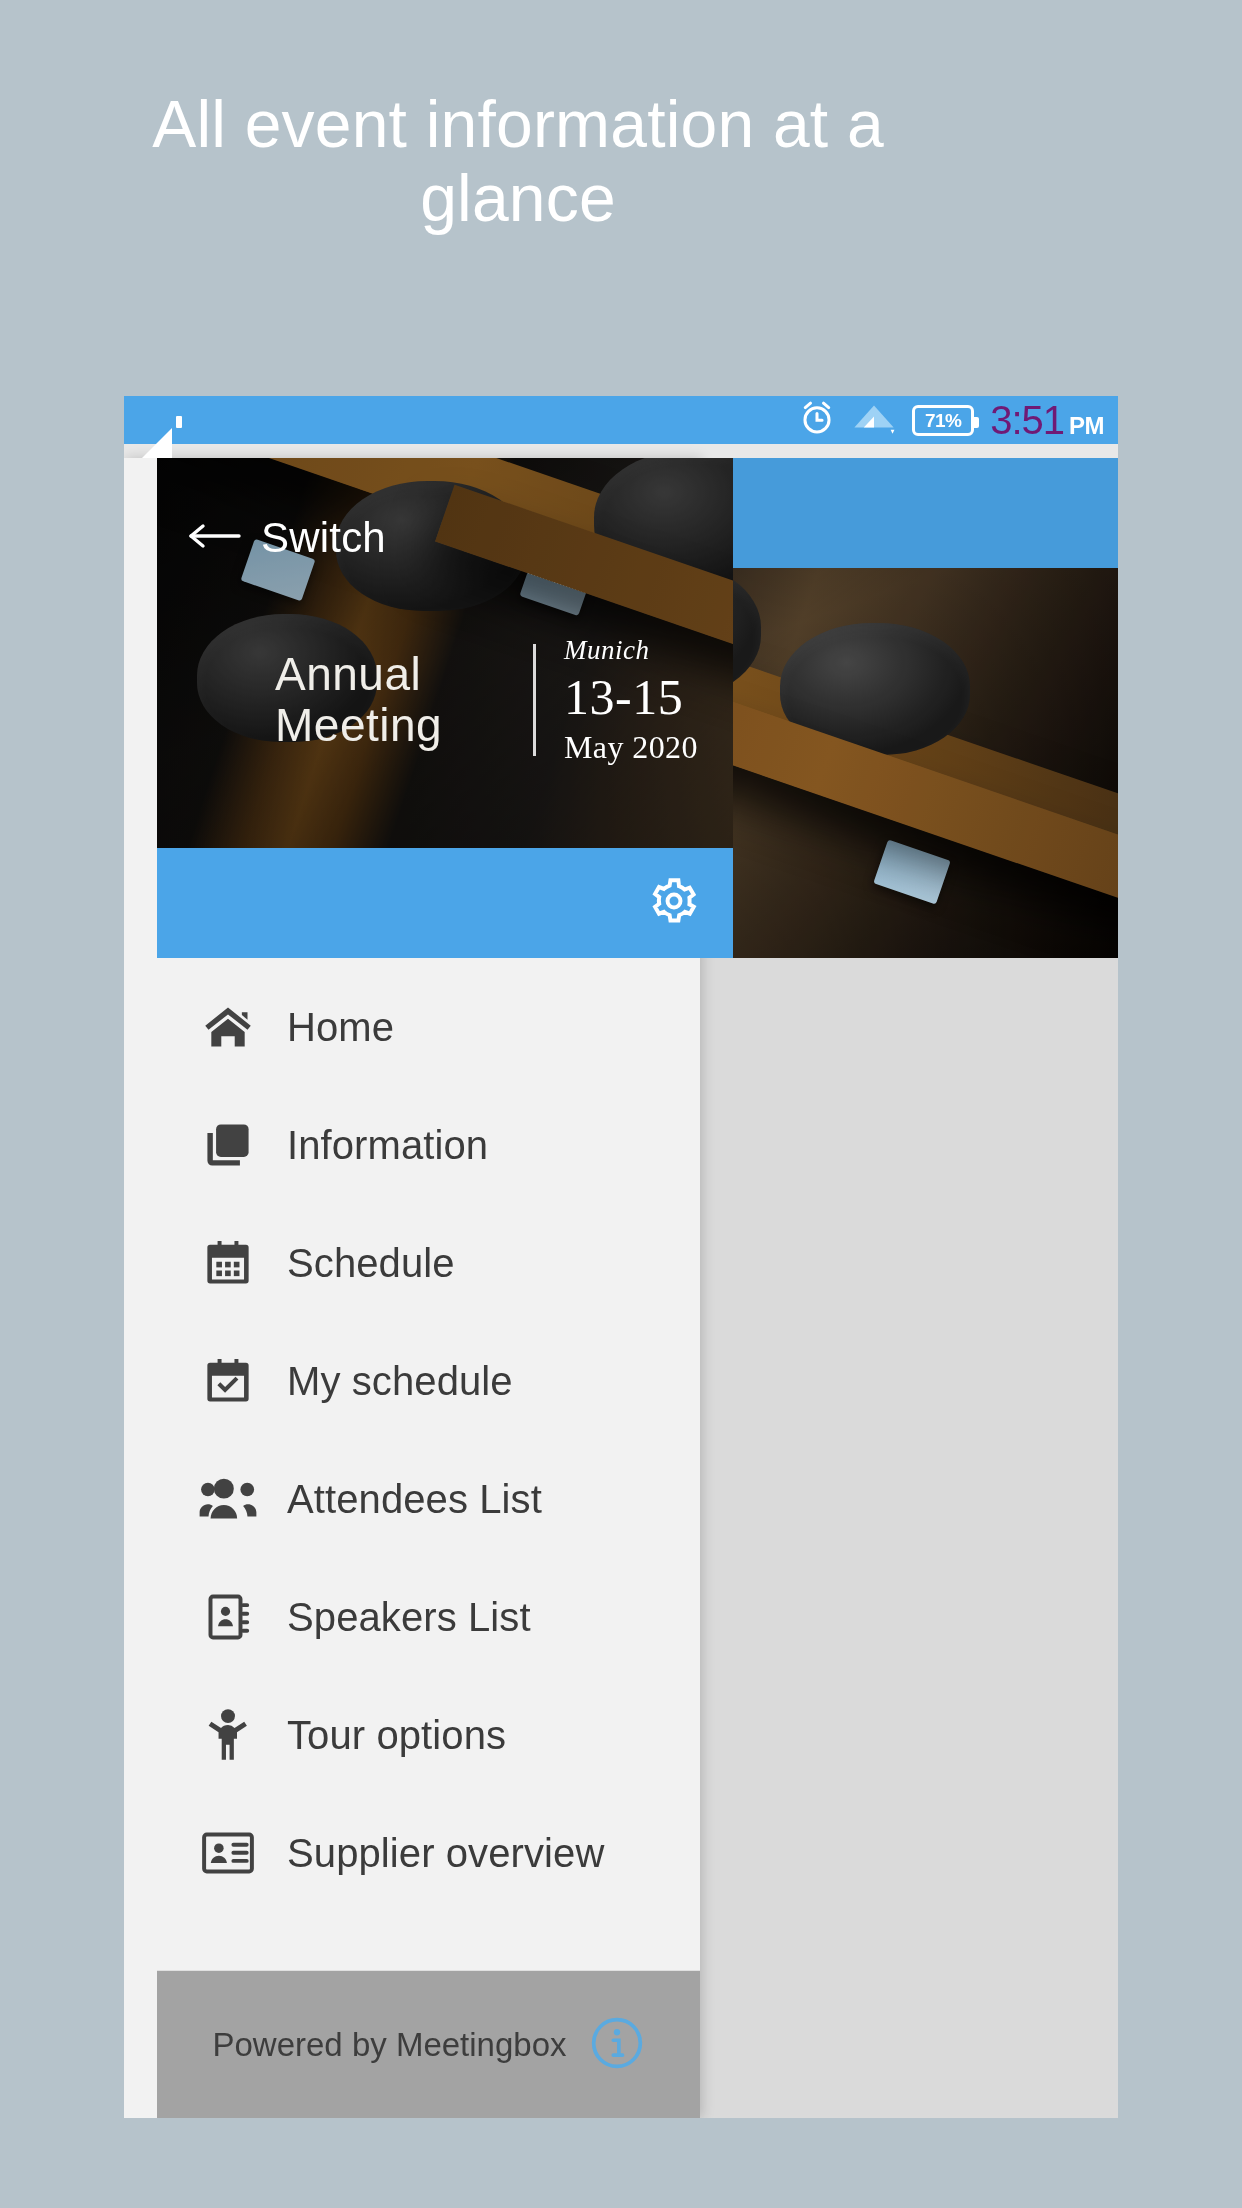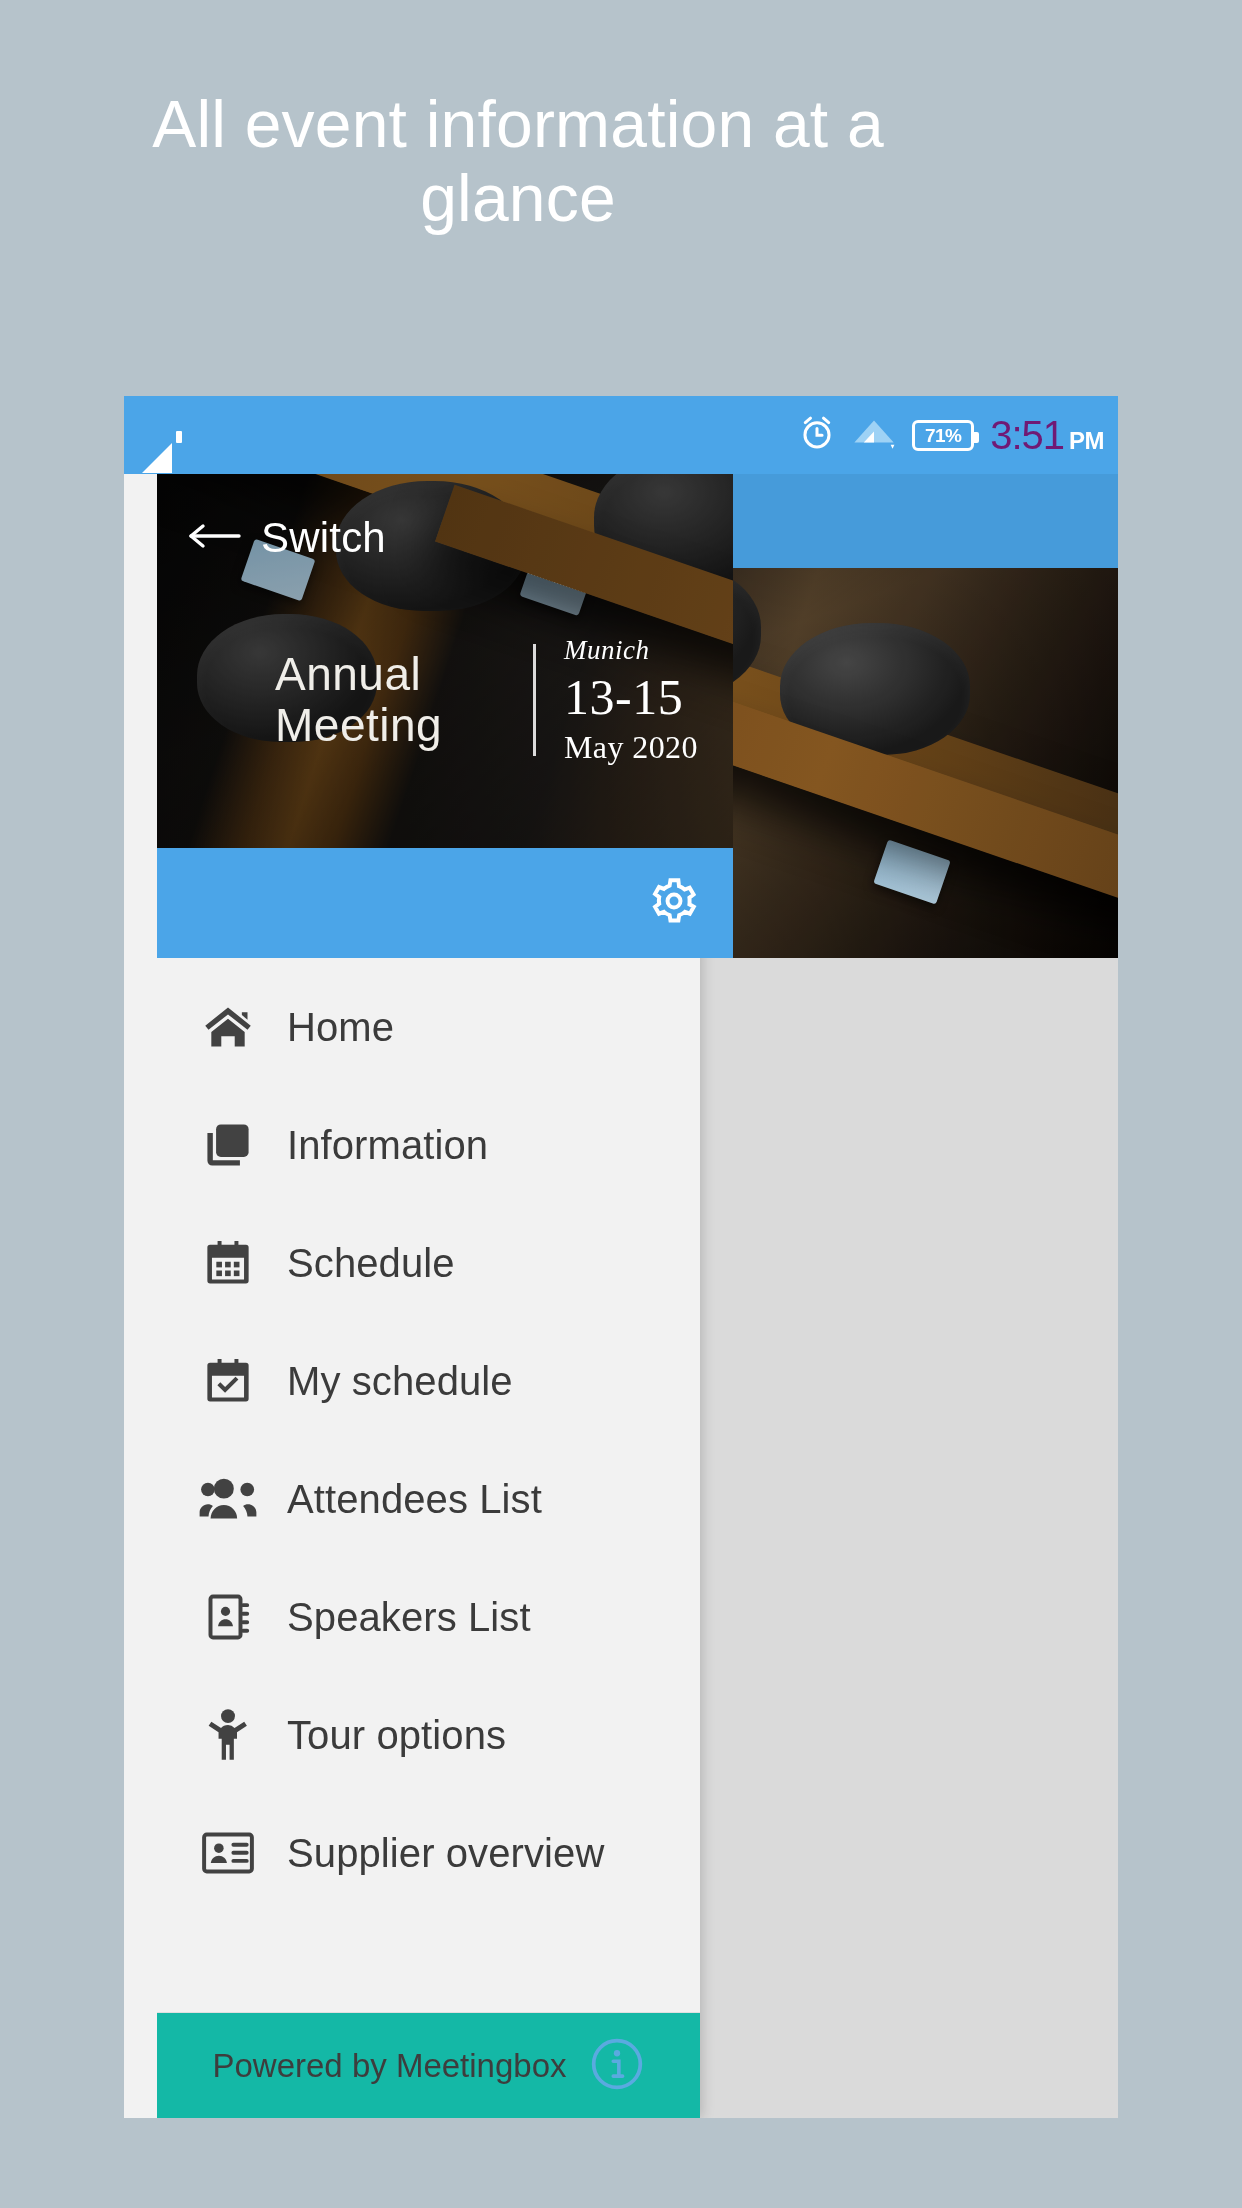--- a/index.html
+++ b/index.html
@@ -28,21 +28,21 @@
     position: absolute;
     left: 124px; top: 396px;
     width: 994px; height: 1722px;
     overflow: hidden;
     background: #e8e8e8;
   }
 
   
   .status-bar {
     position: absolute; top: 0; left: 0;
-    width: 994px; height: 78px;
+    width: 994px; height: 48px;
     background: #4ba5e8;
     display: flex; align-items: center;
     padding: 0 14px 0 18px;
     z-index: 60;
   }
   .sb-left { display: flex; align-items: flex-end; gap: 4px; }
   .sb-right { margin-left: auto; display: flex; align-items: center; gap: 16px; }
   .sig-tri {
     width: 0; height: 0;
     border-left: 30px solid transparent;
@@ -247,23 +247,23 @@
   .menu-label {
     margin-left: 30px;
     font-size: 40px;
     color: #3b3b3b;
     letter-spacing: 0.1px;
     white-space: nowrap;
   }
 
   .drawer-footer {
     flex: none;
-    height: 106px;
+    height: 148px;
     border-top: 1px solid #e0e0e0;
-    background: #14b8a6;
+    background: #a3a3a3;
     display: flex; align-items: center; justify-content: center;
     gap: 22px;
   }
   .footer-text {
     font-size: 33px; color: #3d3d3d; font-weight: 500;
   }
 </style>
 </head>
 <body>
 

